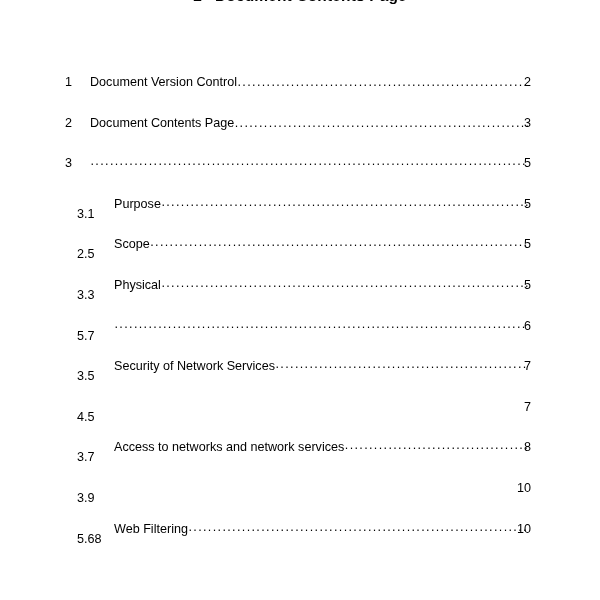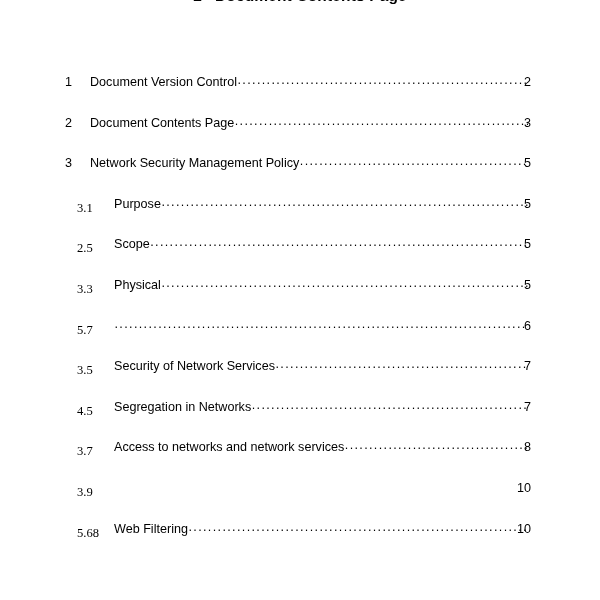--- a/index.html
+++ b/index.html
@@ -61,29 +61,28 @@
     position: absolute;
     left: 65px;
     top: 0;
   }
   .level-1 .body {
     position: absolute;
     left: 90px;
     right: 69px;
     top: 0;
     display: flex;
-    align-items: flex-start;
+    align-items: flex-end;
   }
 
   
   .level-2 .num {
     position: absolute;
     left: 77px;
-    top: 4px;
-    font-family: Liberation Serif, serif;
+    top: 10px;
   }
   .level-2 .body {
     position: absolute;
     left: 114px;
     right: 69px;
     top: 0;
     display: flex;
     align-items: flex-start;
   }
 
@@ -145,21 +144,20 @@
         <span class="num">2</span>
         <span class="body">
           <span class="label">Document Contents Page</span>
           <span class="leader"></span>
         </span>
         <span class="page-num">3</span>
       </div>
       <div class="toc-entry level-1">
         <span class="num">3</span>
         <span class="body">
-          <span class="label">Network Security Management Policy</span>
           <span class="leader"></span>
         </span>
         <span class="page-num">5</span>
       </div>
       <div class="toc-entry level-2">
         <span class="num">3.1</span>
         <span class="body">
           <span class="label">Purpose</span>
           <span class="leader"></span>
         </span>
@@ -191,24 +189,20 @@
       <div class="toc-entry level-2">
         <span class="num">3.5</span>
         <span class="body">
           <span class="label">Security of Network Services</span>
           <span class="leader"></span>
         </span>
         <span class="page-num">7</span>
       </div>
       <div class="toc-entry level-2">
         <span class="num">4.5</span>
-        <span class="body">
-          <span class="label">Segregation in Networks</span>
-          <span class="leader"></span>
-        </span>
         <span class="page-num">7</span>
       </div>
       <div class="toc-entry level-2">
         <span class="num">3.7</span>
         <span class="body">
           <span class="label">Access to networks and network services</span>
           <span class="leader"></span>
         </span>
         <span class="page-num">8</span>
       </div>

